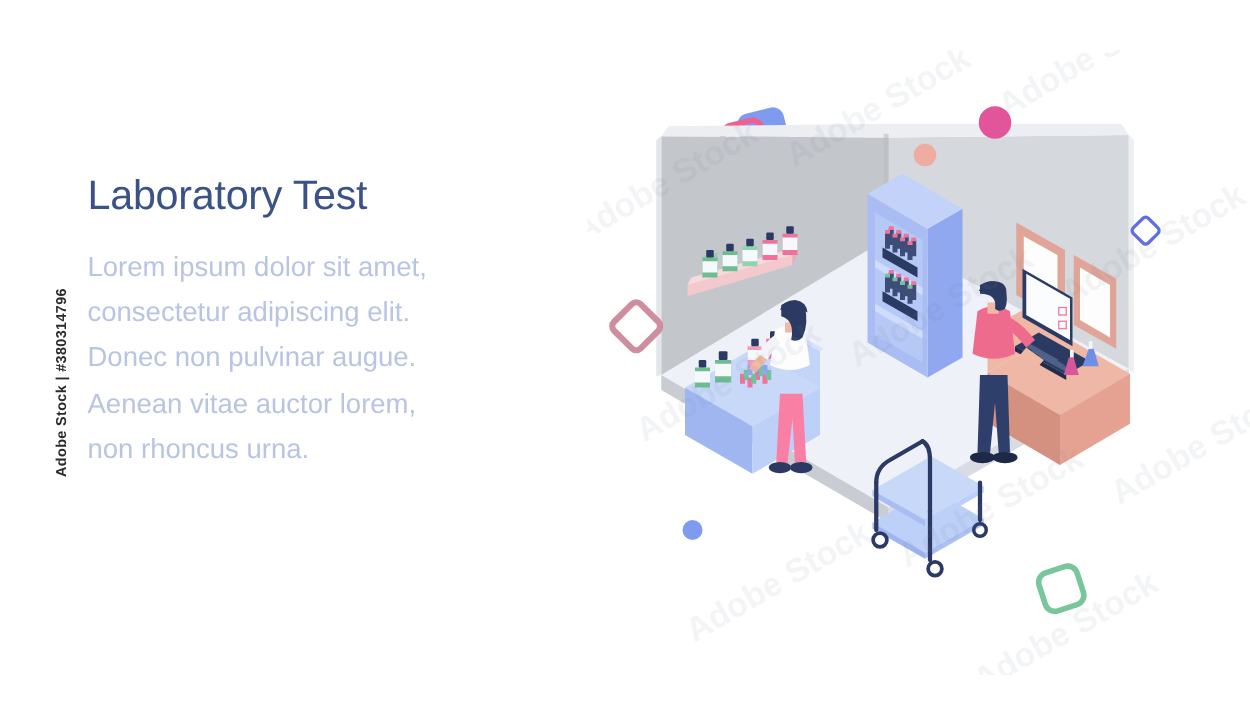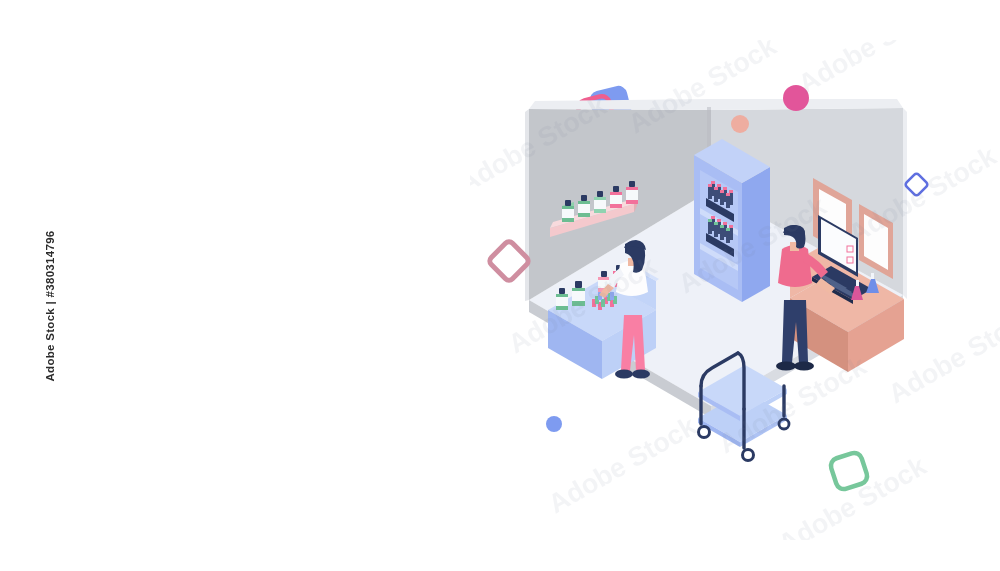--- a/index.html
+++ b/index.html
@@ -88,20 +88,30 @@
     white-space: nowrap;
   }
 
   svg { display: block; }
 </style>
 </head>
 <body>
 
 <div id="canvas">
 
+  <div class="text-block">
+    <h1 class="page-title">Laboratory Test</h1>
+    <p class="body-copy">
+      <span>Lorem ipsum dolor sit amet,</span>
+      <span>consectetur adipiscing elit.</span>
+      <span>Donec non pulvinar augue.</span>
+      <span>Aenean vitae auctor lorem,</span>
+      <span>non rhoncus urna.</span>
+    </p>
+  </div>
 
   <svg width="1000" height="571" viewBox="0 0 1000 571" style="position:absolute;left:0;top:0;">
 
     <g>
       <rect x="592" y="88" width="38" height="38" rx="9" fill="#7e9bf0" transform="rotate(-14 611 107)"></rect>
     </g>
     <g>
       <rect x="580" y="98" width="32" height="32" rx="8" fill="none" stroke="#ef5f8f" stroke-width="4.5" transform="rotate(-14 596 114)"></rect>
     </g>
 

